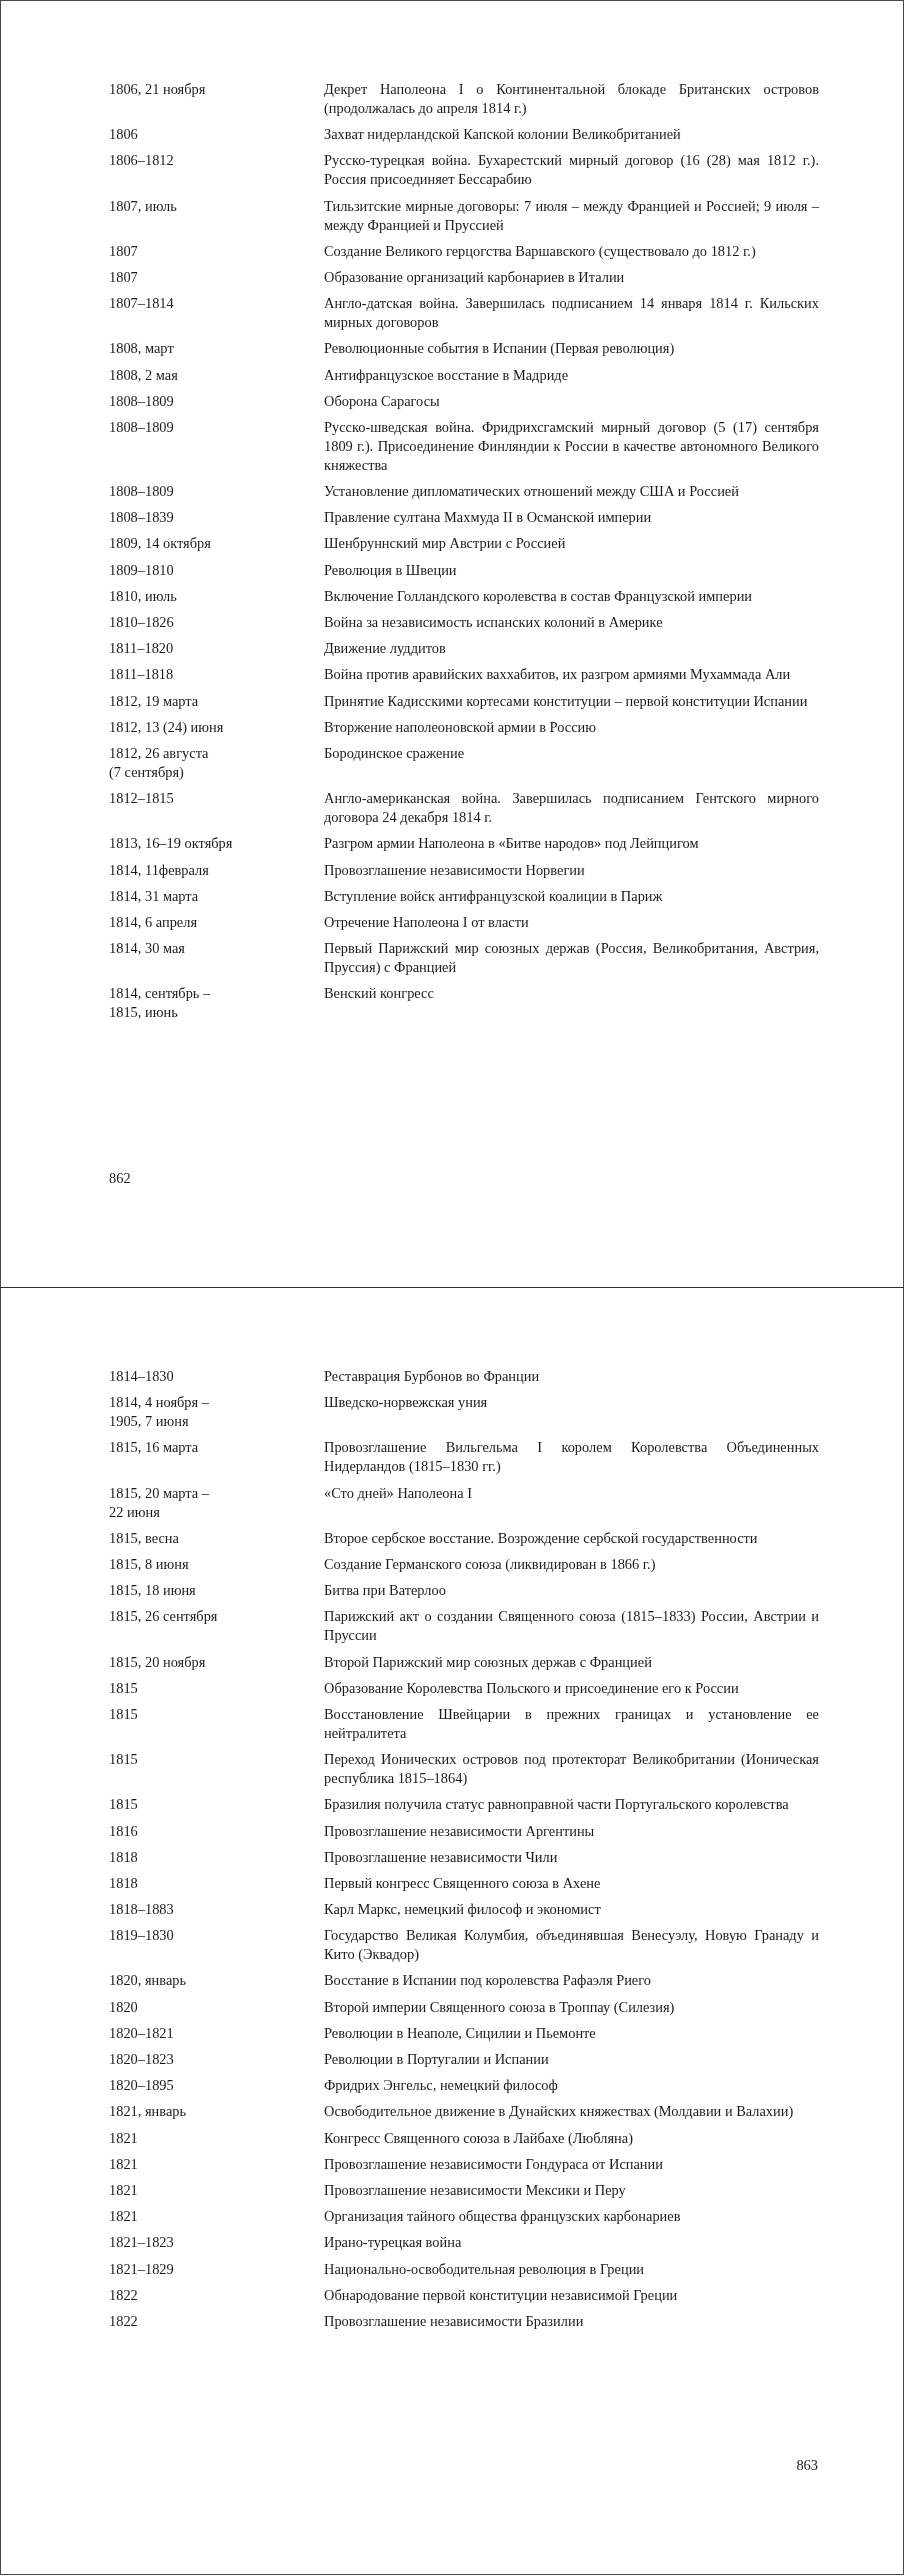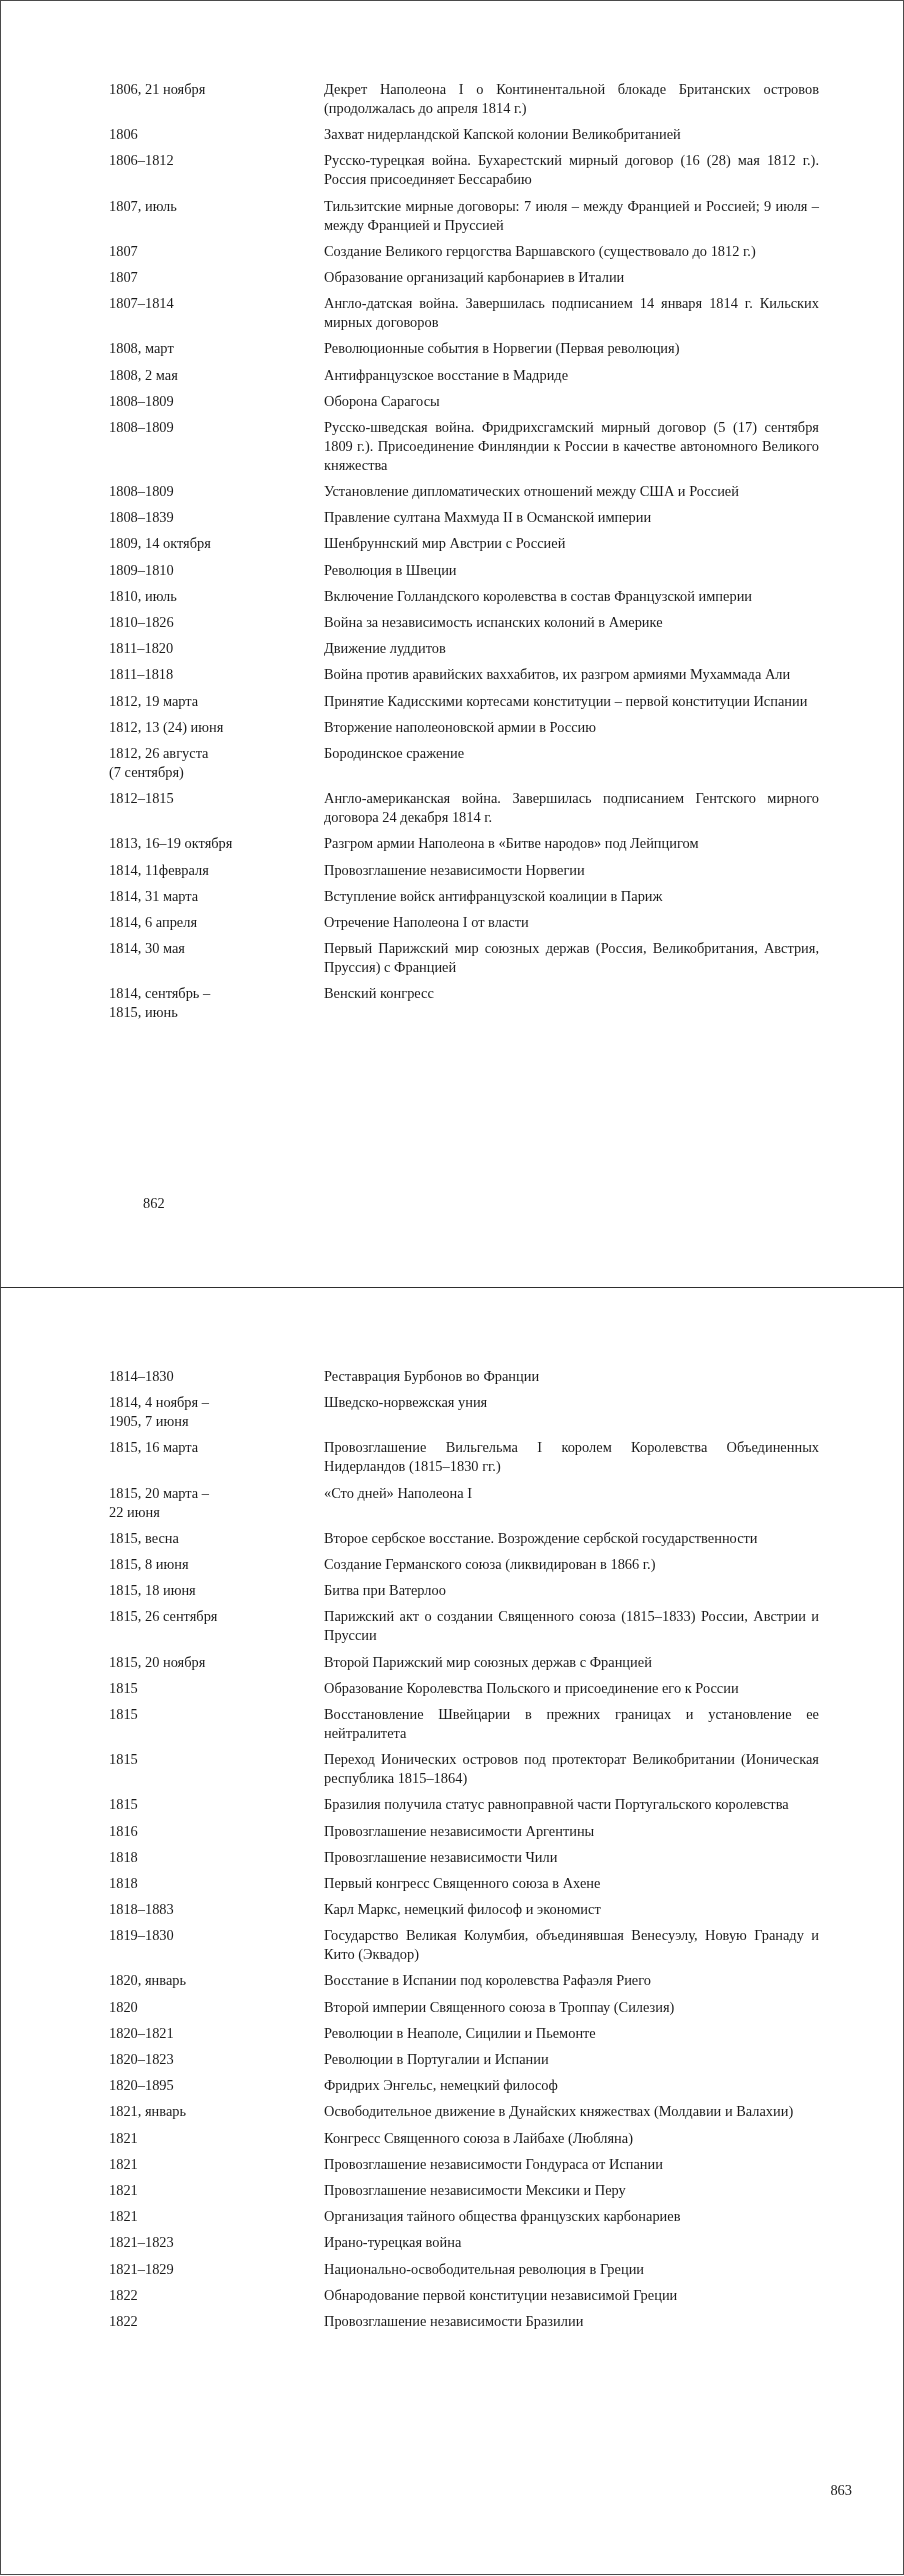--- a/index.html
+++ b/index.html
@@ -45,26 +45,25 @@
   }
   .event {
     flex: none;
     width: 495px;
     font-size: 14.4px;
     line-height: 19px;
     text-align: justify;
   }
   .page-num {
     position: absolute;
-    top: 1193px;
+    top: 1168px;
     left: 108px;
     width: 709px;
     font-size: 14.4px;
     line-height: 19px;
-    margin-left: 34px;
   }
   .page-num.left  { text-align: left; }
   .page-num.right { text-align: right; }
 </style>
 </head>
 <body>
 
 <div class="book">
 
   <div class="page">
@@ -92,21 +91,21 @@
         <div class="row">
           <div class="date">1807</div>
           <div class="event">Образование организаций карбонариев в Италии</div>
         </div>
         <div class="row">
           <div class="date">1807–1814</div>
           <div class="event">Англо-датская война. Завершилась подписанием 14 января 1814 г. Кильских мирных договоров</div>
         </div>
         <div class="row">
           <div class="date">1808, март</div>
-          <div class="event">Революционные события в Норвегии (Первая революция)</div>
+          <div class="event">Революционные события в Испании (Первая революция)</div>
         </div>
         <div class="row">
           <div class="date">1808, 2 мая</div>
           <div class="event">Антифранцузское восстание в Мадриде</div>
         </div>
         <div class="row">
           <div class="date">1808–1809</div>
           <div class="event">Оборона Сарагосы</div>
         </div>
         <div class="row">

